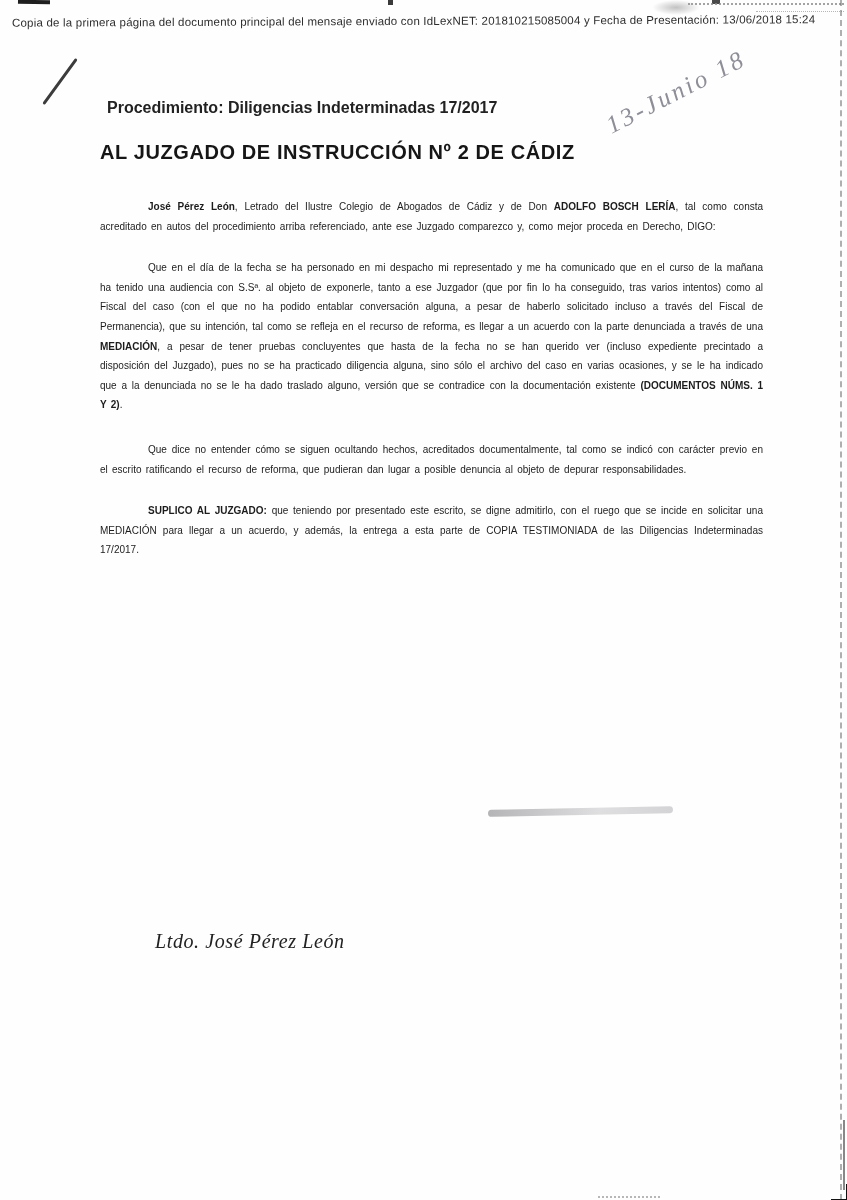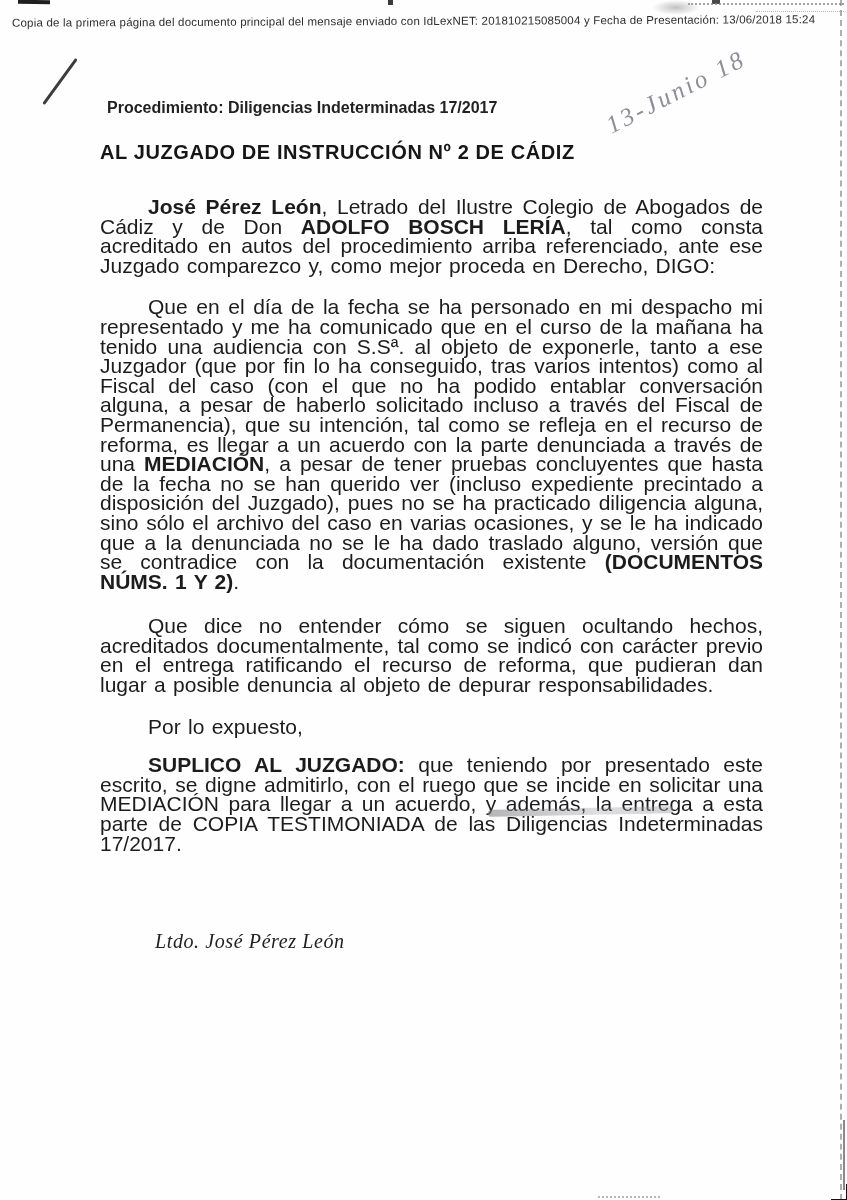--- a/index.html
+++ b/index.html
@@ -53,21 +53,21 @@
     letter-spacing: 0.6px;
     color: #161616;
   }
 
   
   .doc-body {
     position: absolute;
     left: 100px;
     top: 197px;
     width: 663px;
-    font-size: 21px;
+    font-size: 10px;
     line-height: 19.6px;
     text-align: justify;
     word-spacing: 1.5px;
   }
   .doc-body p {
     margin: 0 0 22px 0;
     text-indent: 48px;
   }
   .doc-body p.tight { margin-bottom: 2px; }
   .doc-body p.gap25 { margin-bottom: 25px; }
@@ -219,22 +219,21 @@
   <div class="hw-slash"></div>
   <div class="hw-date">13-Junio 18</div>
 
   <div class="procedure">Procedimiento: Diligencias Indeterminadas 17/2017</div>
 
   <h1 class="doc-title">AL JUZGADO DE INSTRUCCIÓN Nº 2 DE CÁDIZ</h1>
 
   <div class="doc-body">
     <p><span style="font-weight: bold;">José Pérez León</span><span>, Letrado del Ilustre Colegio de Abogados de Cádiz y de Don </span><span style="font-weight: bold;">ADOLFO BOSCH LERÍA</span><span>, tal como consta acreditado en autos del procedimiento arriba referenciado, ante ese Juzgado comparezco y, como mejor proceda en Derecho, DIGO:</span></p>
     <p class="gap25"><span>Que en el día de la fecha se ha personado en mi despacho mi representado y me ha comunicado que en el curso de la mañana ha tenido una audiencia con S.Sª. al objeto de exponerle, tanto a ese Juzgador (que por fin lo ha conseguido, tras varios intentos) como al Fiscal del caso (con el que no ha podido entablar conversación alguna, a pesar de haberlo solicitado incluso a través del Fiscal de Permanencia), que su intención, tal como se refleja en el recurso de reforma, es llegar a un acuerdo con la parte denunciada a través de una </span><span style="font-weight: bold;">MEDIACIÓN</span><span>, a pesar de tener pruebas concluyentes que hasta de la fecha no se han querido ver (incluso expediente precintado a disposición del Juzgado), pues no se ha practicado diligencia alguna, sino sólo el archivo del caso en varias ocasiones, y se le ha indicado que a la denunciada no se le ha dado traslado alguno, versión que se contradice con la documentación existente </span><span style="font-weight: bold;">(DOCUMENTOS NÚMS. 1 Y 2)</span><span>.</span></p>
-    <p><span>Que dice no entender cómo se siguen ocultando hechos, acreditados documentalmente, tal como se indicó con carácter previo en el entrega ratificando el recurso de reforma, que pudieran dan lugar a posible denuncia al objeto de depurar responsabilidades.</span></p>
-    <p class="gap19"><span>Por lo expuesto,</span></p>
+    <p><span>Que dice no entender cómo se siguen ocultando hechos, acreditados documentalmente, tal como se indicó con carácter previo en el escrito ratificando el recurso de reforma, que pudieran dan lugar a posible denuncia al objeto de depurar responsabilidades.</span></p>
     <p class="tight"><span style="font-weight: bold;">SUPLICO AL JUZGADO:</span><span> que teniendo por presentado este escrito, se digne admitirlo, con el ruego que se incide en solicitar una MEDIACIÓN para llegar a un acuerdo, y además, la entrega a esta parte de COPIA TESTIMONIADA de las Diligencias Indeterminadas 17/2017.</span></p>
   </div>
 
   <div class="ink-smear"></div>
 
   <div class="signature">Ltdo. José Pérez León</div>
 
 </div>
 
 </body></html>

